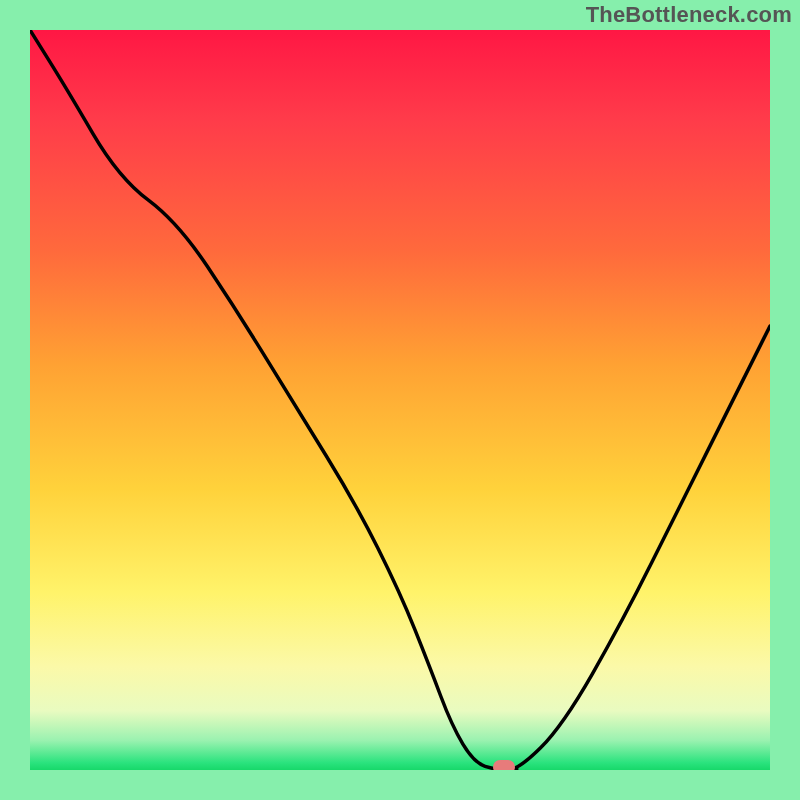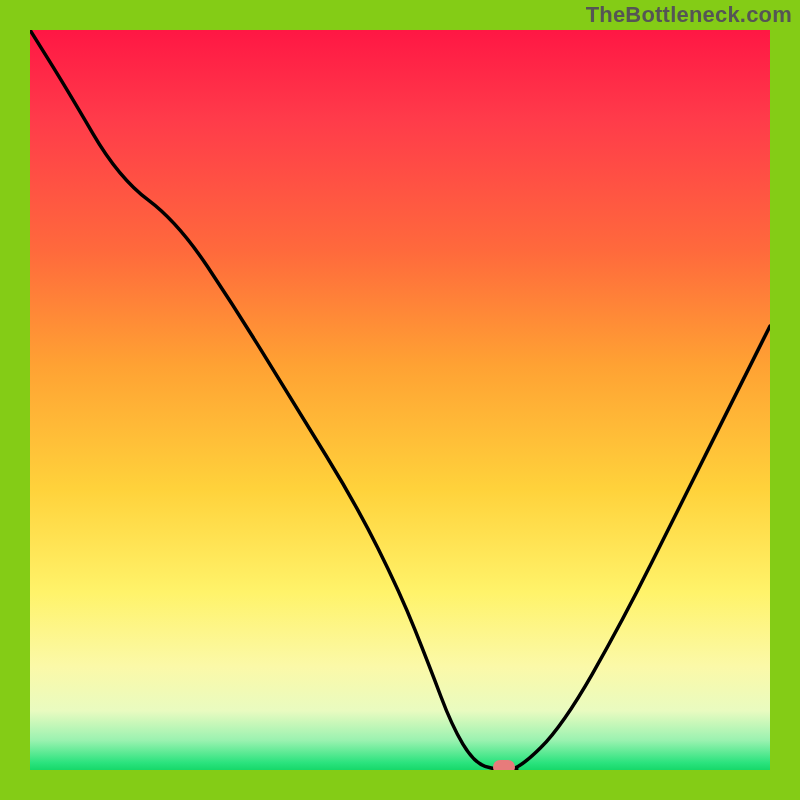--- a/index.html
+++ b/index.html
@@ -8,21 +8,21 @@
     width: 800px;
     height: 800px;
     background: #000;
     font-family: Arial, Helvetica, sans-serif;
     overflow: hidden;
   }
   .frame {
     position: relative;
     width: 800px;
     height: 800px;
-    background: #84cc16;
+    background: #86efac;
   }
   .watermark {
     position: absolute;
     top: 2px;
     right: 8px;
     color: #555;
     font-size: 22px;
     font-weight: 600;
     letter-spacing: 0.2px;
     z-index: 10;

